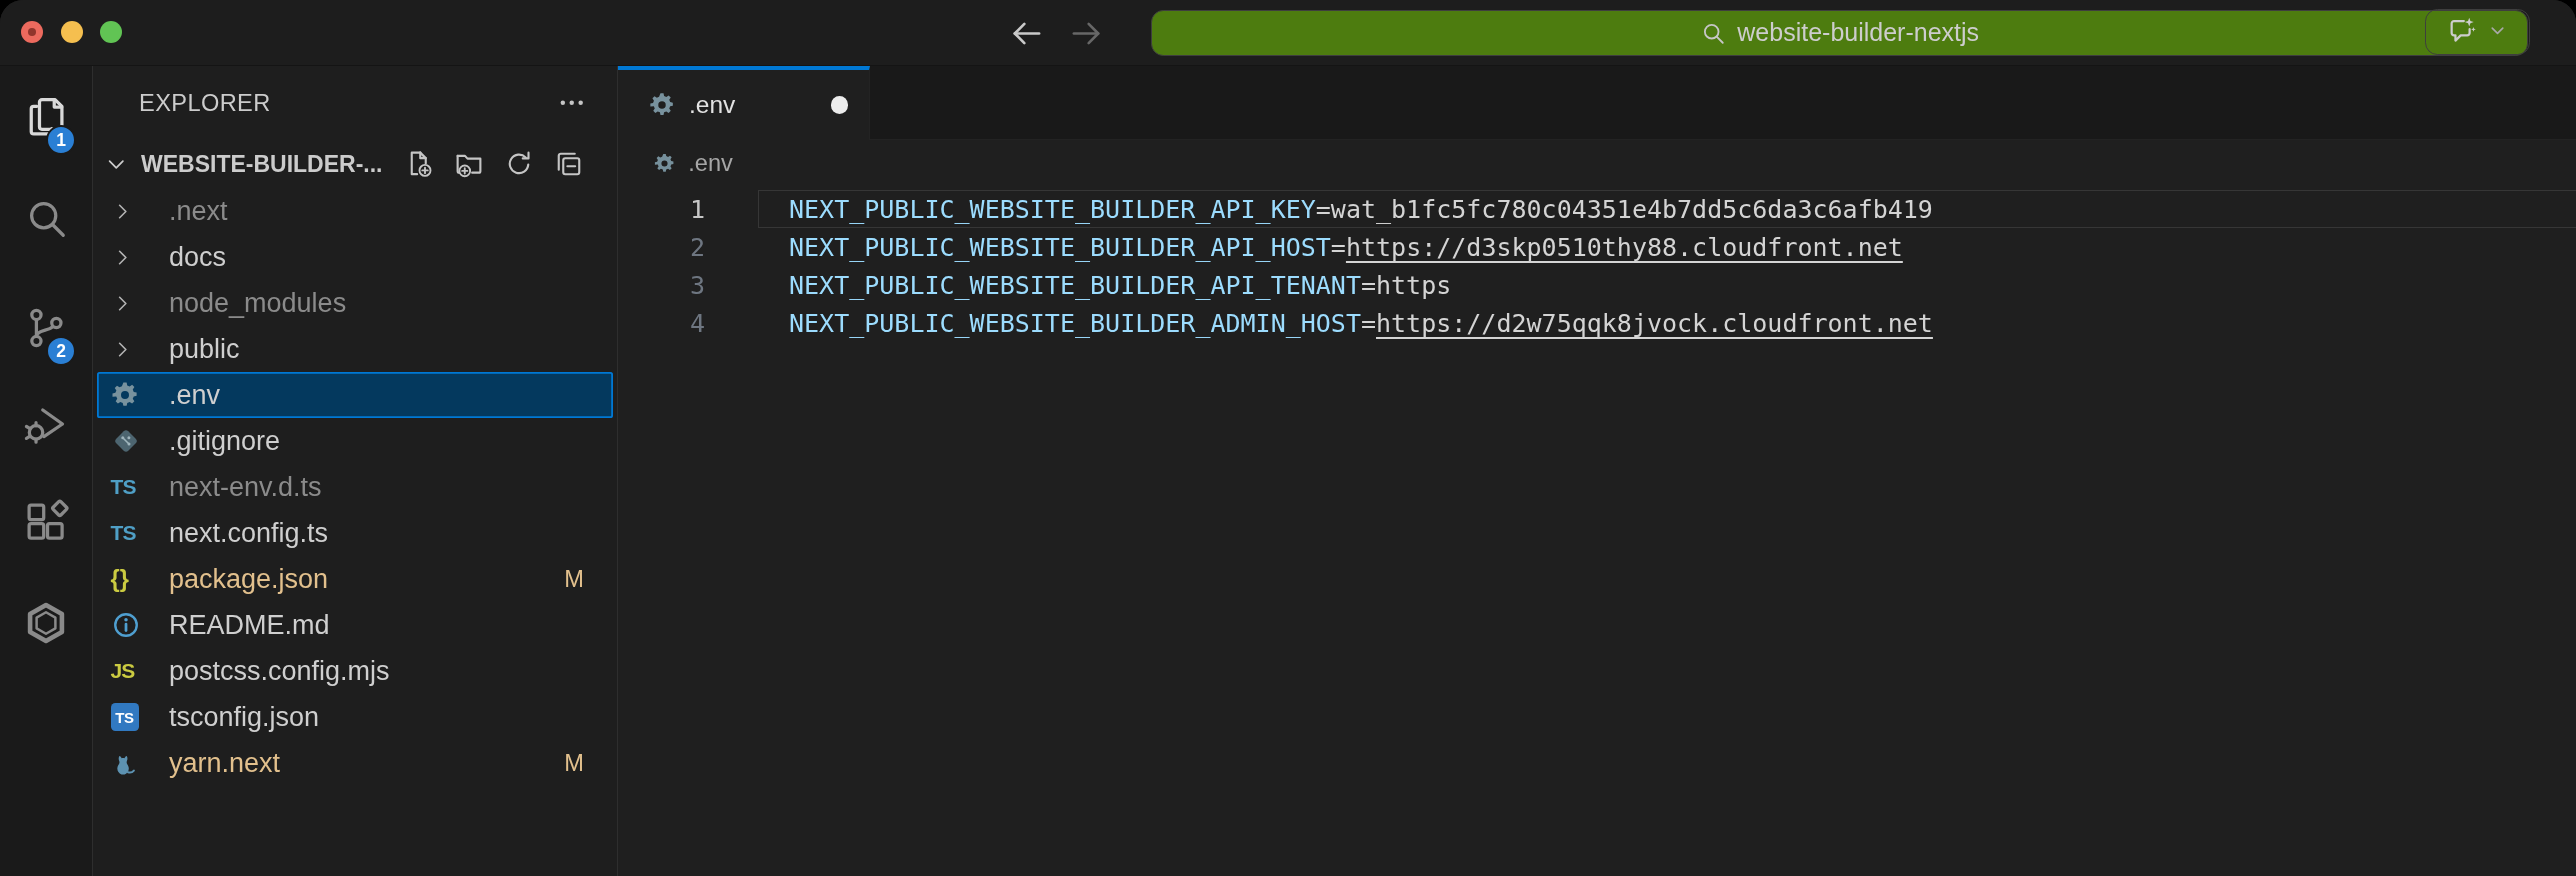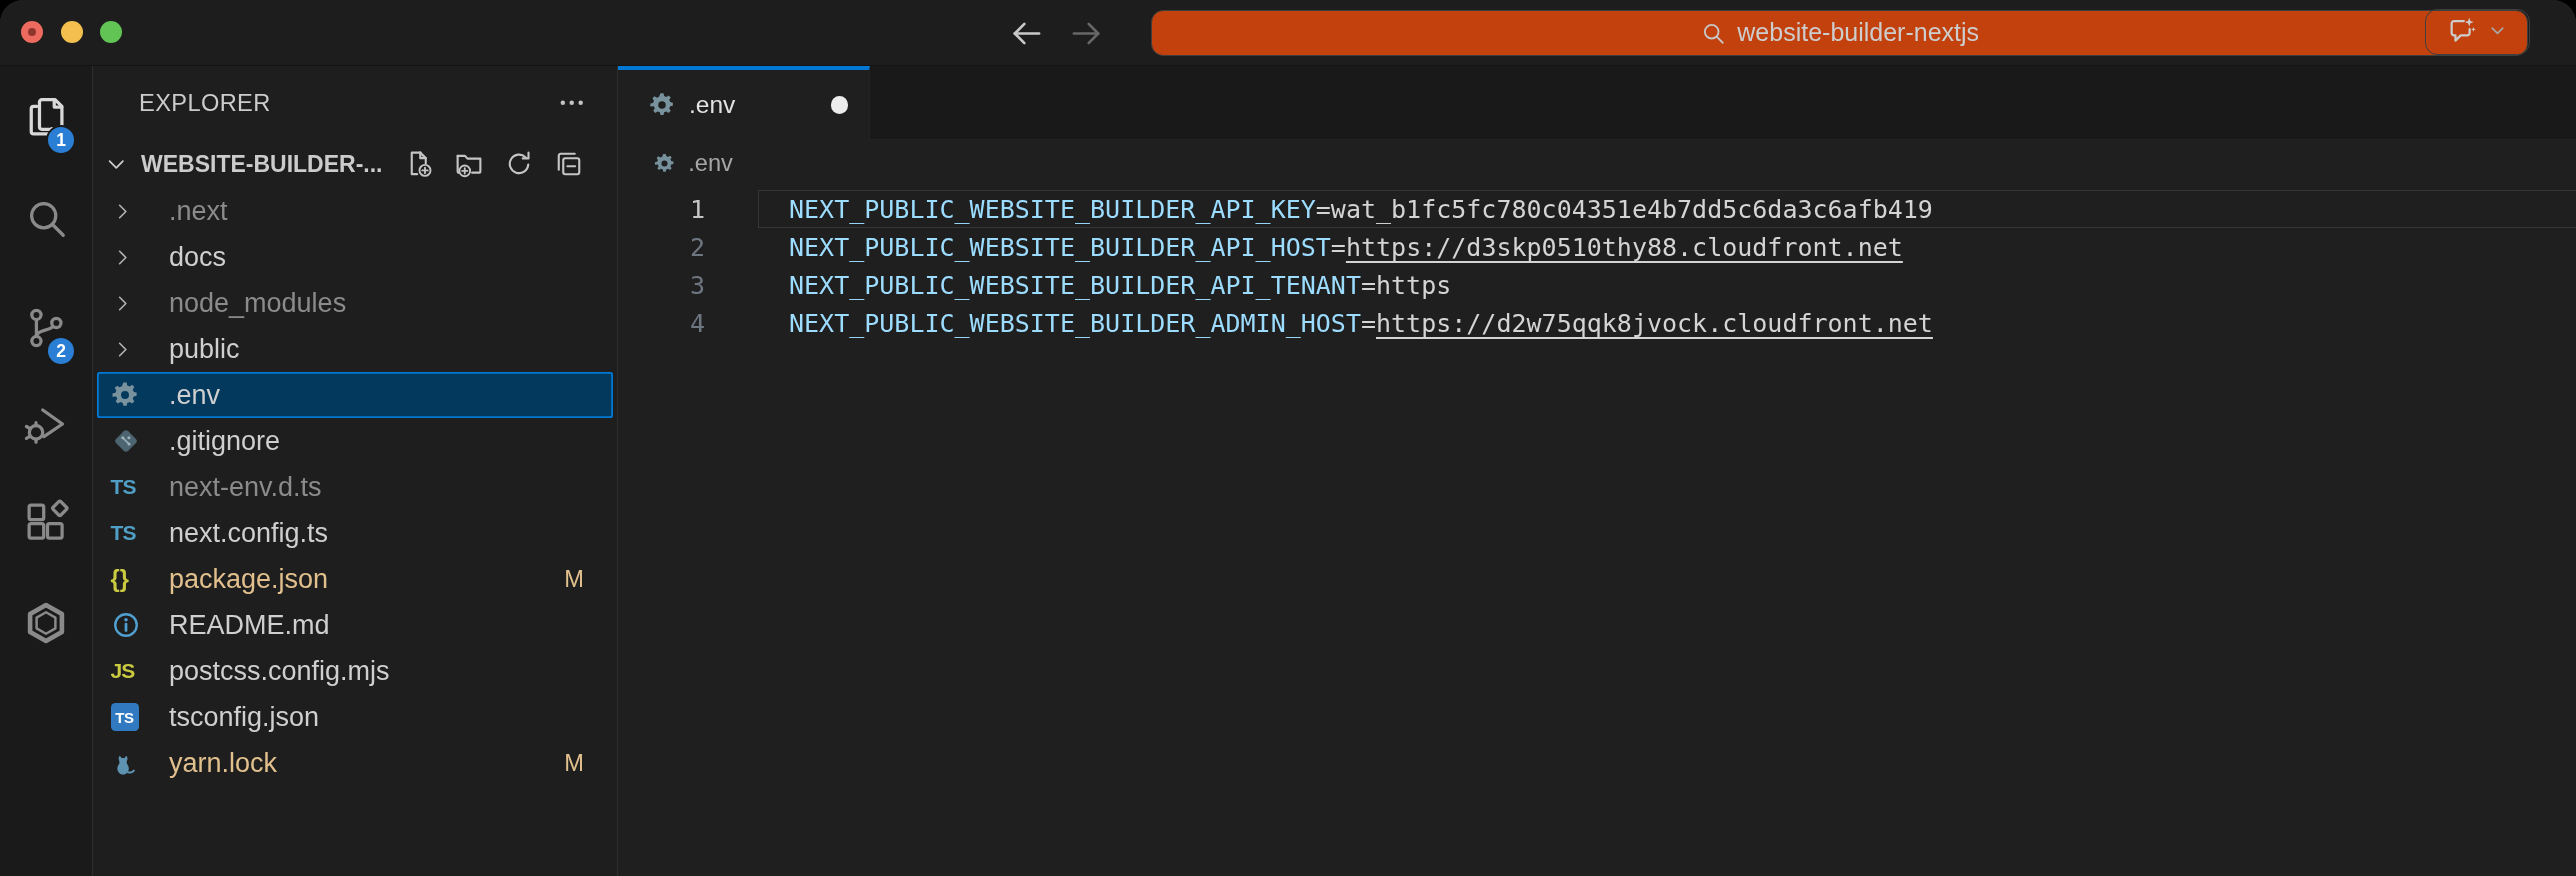--- a/index.html
+++ b/index.html
@@ -30,21 +30,21 @@
   .tl.yellow { background:#f5bf4f; }
   .tl.green { background:#61c454; }
   .tl-dot { width:7.9px; height:7.9px; border-radius:50%; background:#91352c; }
   .nav-arrows { position:absolute; left:1008px; top:0; height:66px; display:flex; align-items:center; gap:23px; }
   .nav { width:37px; height:37px; color:#c9c9c9; }
   .nav.disabled { color:#676767; }
   .nav svg { width:37px; height:37px; }
   .search-box {
     position:absolute; left:1151px; top:9.6px;
     width:1377px; height:46px;
-    background:#c2410c; border:1.8px solid #3e3e3e; border-radius:12.3px;
+    background:#4d7c0f; border:1.8px solid #3e3e3e; border-radius:12.3px;
     display:flex; align-items:center; justify-content:center; gap:11.4px;
     color:#c6c6c6;
   }
   .search-box svg { width:26px; height:26px; }
   .search-text { font-size:25px; color:#cdcdcd; }
   .copilot-btn {
     position:absolute; right:46px; top:8.8px;
     width:105px; height:46px;
     border:1.8px solid #3e3e3e; border-radius:12.3px;
     display:flex; align-items:center; justify-content:center; gap:8.8px;
@@ -391,21 +391,21 @@
           </div>
           <div class="tree-row modified">
             <span class="row-slot">
               <span class="fi fi-yarn">
                 <svg viewBox="0 0 24 24" aria-hidden="true">
                   <path fill="currentColor" stroke="none" d="M8.4 21.2c-2.4-.9-3.8-3.4-3.2-5.9.2-1.1.9-2 1.4-3 .3-.7.2-1.5-.1-2.2-.5-1.2-.5-2.7.2-3.7.8.2 1.5.9 1.8 1.8.7-.3 1.6-.3 2.3 0 .3-.9 1-1.6 1.8-1.8.7 1 .7 2.5.2 3.7-.3.7-.4 1.5-.1 2.2.5 1 1.2 1.9 1.4 3 .6 2.5-.8 5-3.2 5.9z"></path>
                   <path d="M13.6 19.4c1.7.5 3.6 0 4.7-1.3" stroke-width="1.6"></path>
                 </svg>
               </span>
             </span>
-            <span class="row-label">yarn.lock</span>
+            <span class="row-label">yarn.next</span>
             <span class="row-badge">M</span>
           </div>
         </div>
     </div>
 
     <div class="editor">
       <div class="tabstrip">
         <div class="tab">
           <span class="tab-icon"><svg viewBox="0 0 24 24" aria-hidden="true">
                 <path fill="currentColor" stroke="none" fill-rule="evenodd" d="M10.7 2h2.6l.5 2.3 1.9.8 2-1.3 1.8 1.8-1.3 2 .8 1.9 2.3.5v2.6l-2.3.5-.8 1.9 1.3 2-1.8 1.8-2-1.3-1.9.8-.5 2.3h-2.6l-.5-2.3-1.9-.8-2 1.3-1.8-1.8 1.3-2-.8-1.9L2 13.3v-2.6l2.3-.5.8-1.9-1.3-2 1.8-1.8 2 1.3 1.9-.8zM12 8.8a3.2 3.2 0 1 0 0 6.4 3.2 3.2 0 0 0 0-6.4z"></path>

